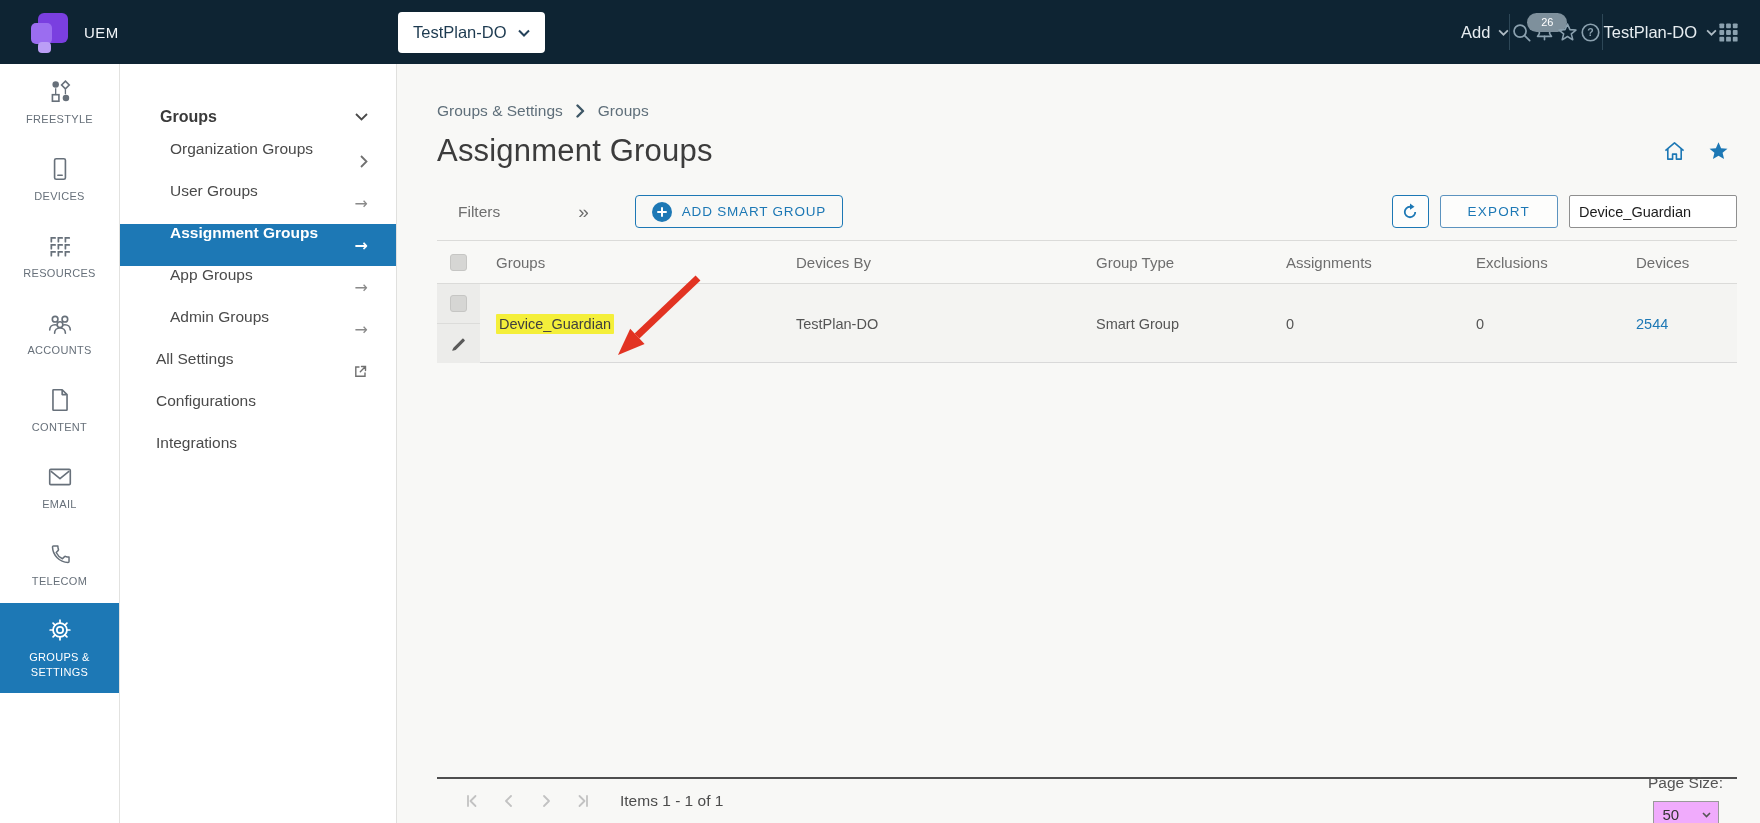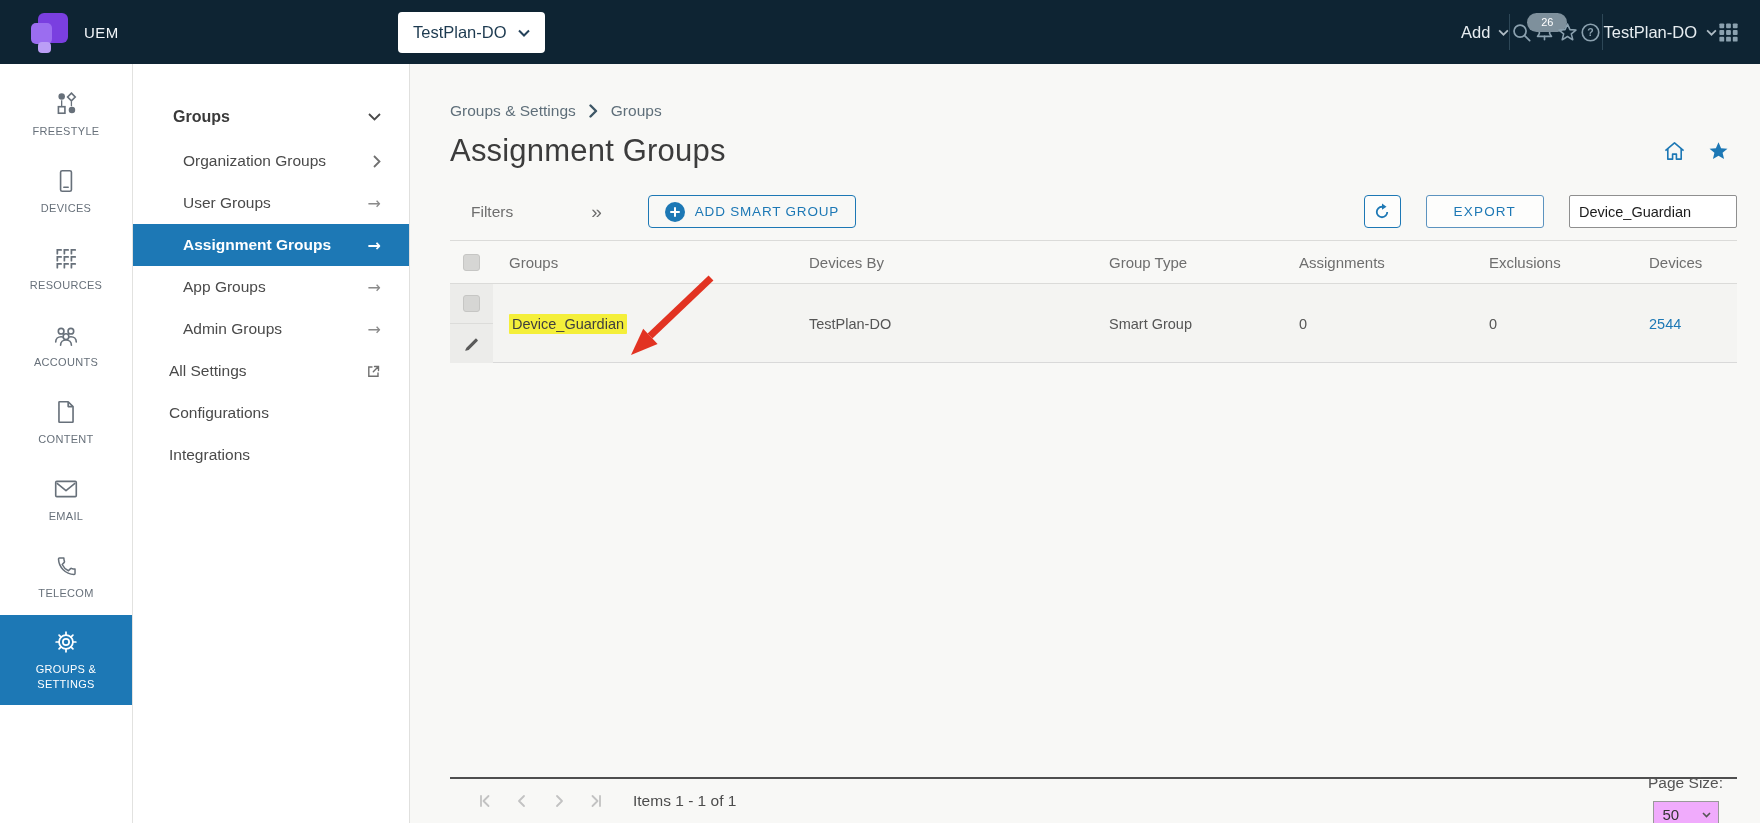--- a/index.html
+++ b/index.html
@@ -18,30 +18,30 @@
   .tb-add { display:flex; align-items:center; gap:8px; font-size:16.5px; color:#e7edf1; cursor:pointer; }
   .tb-divider { width:1px; height:36px; background:#2d4757; }
   .tb-icon { color:#8ba1af; display:flex; cursor:pointer; position:relative; }
   .badge { position:absolute; top:-8px; right:-11px; min-width:19px; height:19px; border-radius:10px; background:#7e909c; color:#fff; font-size:11px; display:flex; align-items:center; justify-content:center; padding:0 14px;text-align:center; }
   .tb-account { display:flex; align-items:center; gap:9px; font-size:16.5px; color:#e7edf1; cursor:pointer; }
   .tb-account svg { stroke:#aebbc4; }
 
   
   .app { display:flex; height:759px; }
 
-  .primary-sidebar { width:133px; background:#fff; border-right:1px solid #e2e2e0; padding-top:12px; flex:0 0 auto; }
+  .primary-sidebar { width:120px; background:#fff; border-right:1px solid #e2e2e0; flex:0 0 auto; }
   .ps-item { height:77px; display:flex; flex-direction:column; align-items:center; justify-content:center; gap:7px; color:#67707a; cursor:pointer; }
   .ps-item svg { flex:0 0 auto; }
   .ps-label { font-size:11px; letter-spacing:.3px; text-align:center; line-height:1.3; width:88px; }
   .ps-item.active { background:#1d78b5; color:#fff; height:90px; }
 
   .secondary-sidebar { width:277px; background:#fff; border-right:1px solid #e0e0de; padding-top:30px; flex:0 0 auto; }
   .ss-header { height:46px; display:flex; align-items:center; padding:0 28px 0 40px; font-size:16px; font-weight:700; color:#3a3a3a; cursor:pointer; }
   .ss-header .glyph { margin-left:auto; display:flex; color:#4a4a4a; }
-  .ss-item { height:42px; display:flex; align-items:center; padding:0 28px 0 36px; font-size:15.5px; color:#4a4a4a; cursor:pointer; }
+  .ss-item { height:42px; display:flex; padding:0 28px 0 36px; font-size:15.5px; color:#4a4a4a; cursor:pointer; }
   .ss-item.indent { padding-left:50px; }
   .ss-item .glyph { margin-left:auto; display:flex; align-items:center; color:#707070; }
   .ss-item .arrow-char { font-family:"DejaVu Sans",sans-serif; font-size:16px; color:#8a8a8a; }
   .ss-item.active { background:#1d78b5; color:#fff; font-weight:700; }
   .ss-item.active .glyph, .ss-item.active .arrow-char { color:#fff; }
 
   
   .content { flex:1; background:#f8f8f6; display:flex; flex-direction:column; padding:0 23px 0 40px; position:relative; }
   .breadcrumb { margin-top:38px; display:flex; align-items:center; gap:13px; font-size:15.5px; color:#5f6f7a; }
   .crumb { cursor:pointer; }
@@ -49,21 +49,21 @@
   .title-row { margin-top:13px; display:flex; align-items:center; }
   .page-title { font-size:31px; font-weight:400; color:#3c3c3c; letter-spacing:.2px; }
   .title-icons { margin-left:auto; display:flex; align-items:center; gap:22px; padding-right:8px; }
   .title-icons > * { cursor:pointer; display:flex; }
 
   .toolbar { margin-top:26px; height:33px; display:flex; align-items:center; padding-left:21px; }
   .filters-label { font-size:15.5px; color:#6e6e6e; cursor:pointer; }
   .filters-expand { margin-left:78px; font-size:19px; color:#6e6e6e; cursor:pointer; line-height:1; }
   .add-smart-btn { margin-left:46px; height:33px; border:1px solid #1d78b5; border-radius:4px; background:transparent; color:#1d78b5; font-size:13.5px; letter-spacing:.8px; display:flex; align-items:center; gap:10px; padding:0 16px; cursor:pointer; font-family:inherit; }
   .plus-circle { width:20px; height:20px; border-radius:50%; background:#1d78b5; display:flex; align-items:center; justify-content:center; }
-  .toolbar-right { margin-left:auto; display:flex; align-items:center; gap:25px; }
+  .toolbar-right { margin-left:auto; display:flex; align-items:center; gap:11px; }
   .refresh-btn { width:37px; height:33px; border:1px solid #1d78b5; border-radius:4px; background:#fdfdfc; display:flex; align-items:center; justify-content:center; color:#1d78b5; cursor:pointer; }
   .export-btn { height:33px; border:1px solid #5c93bf; border-radius:3px; background:#fdfdfc; color:#1d78b5; font-size:13.5px; letter-spacing:1.2px; padding:0 27px; cursor:pointer; font-family:inherit; }
   .search-input { width:168px; height:33px; border:1px solid #8f8f8f; border-radius:2px; background:#fff; font-size:14.5px; color:#1c1c1c; padding:0 9px; font-family:inherit; }
 
   .table { margin-top:12px; }
   .thead, .trow { display:grid; grid-template-columns:43px 300px 300px 190px 190px 160px 1fr; align-items:center; }
   .thead { height:44px; border-top:1px solid #dbdbd9; border-bottom:1px solid #dbdbd9; color:#6e6e6e; font-size:15px; }
   .th { padding-left:16px; cursor:pointer; }
   .checkbox { width:17px; height:17px; background:#d6d6d4; border:1px solid #c6c6c4; border-radius:3px; cursor:pointer; }
   .th-check { display:flex; justify-content:center; }

